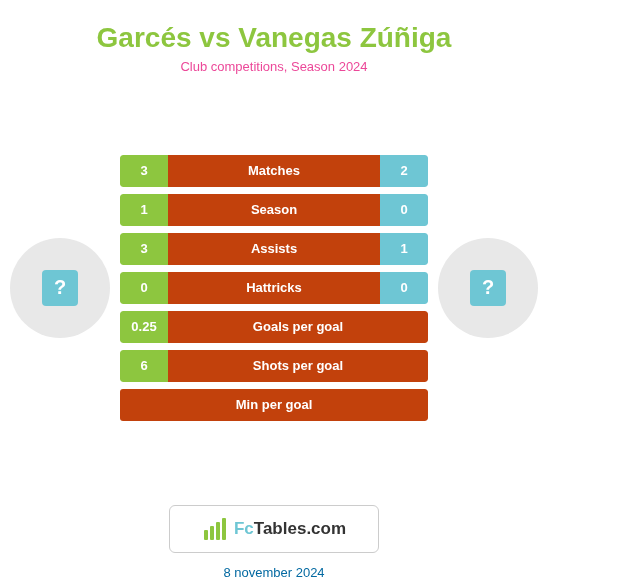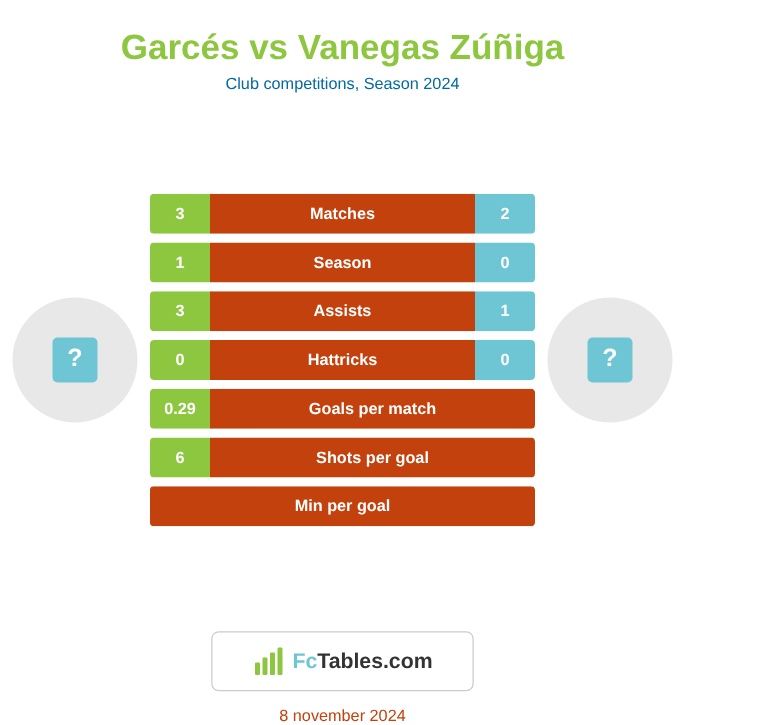--- a/index.html
+++ b/index.html
@@ -22,21 +22,21 @@
 
     .title {
       color: #8dc63f;
       font-size: 28px;
       font-weight: bold;
       margin-top: 22px;
       text-align: center;
     }
 
     .subtitle {
-      color: #0369a1;
+      color: #ec4899;
       font-size: 13px;
       margin-top: 5px;
       text-align: right;
     }
 
     .main-content {
       display: flex;
       flex-direction: row;
       align-items: center;
       justify-content: center;
@@ -161,21 +161,21 @@
 
     .logo-text span.fc {
       color: #6ec6d4;
     }
 
     .logo-text span.tables {
       color: #333;
     }
 
     .date-label {
-      color: #c2410c;
+      color: #0369a1;
       font-size: 13px;
       margin-top: 12px;
       text-align: center;
     }
   </style>
 </head>
 <body>
 
 <div class="page">
 
@@ -204,22 +204,22 @@
           <div class="stat-left">3</div>
           <div class="stat-label">Assists</div>
           <div class="stat-right">1</div>
         </div>
         <div class="stat-row">
           <div class="stat-left">0</div>
           <div class="stat-label">Hattricks</div>
           <div class="stat-right">0</div>
         </div>
         <div class="stat-row no-right">
-          <div class="stat-left">0.29</div>
-          <div class="stat-label">Goals per match</div>
+          <div class="stat-left">0.25</div>
+          <div class="stat-label">Goals per goal</div>
         </div>
         <div class="stat-row no-right">
           <div class="stat-left">6</div>
           <div class="stat-label">Shots per goal</div>
         </div>
         <div class="stat-row no-right">
           <div class="stat-label">Min per goal</div>
         </div>
       </div>
 

